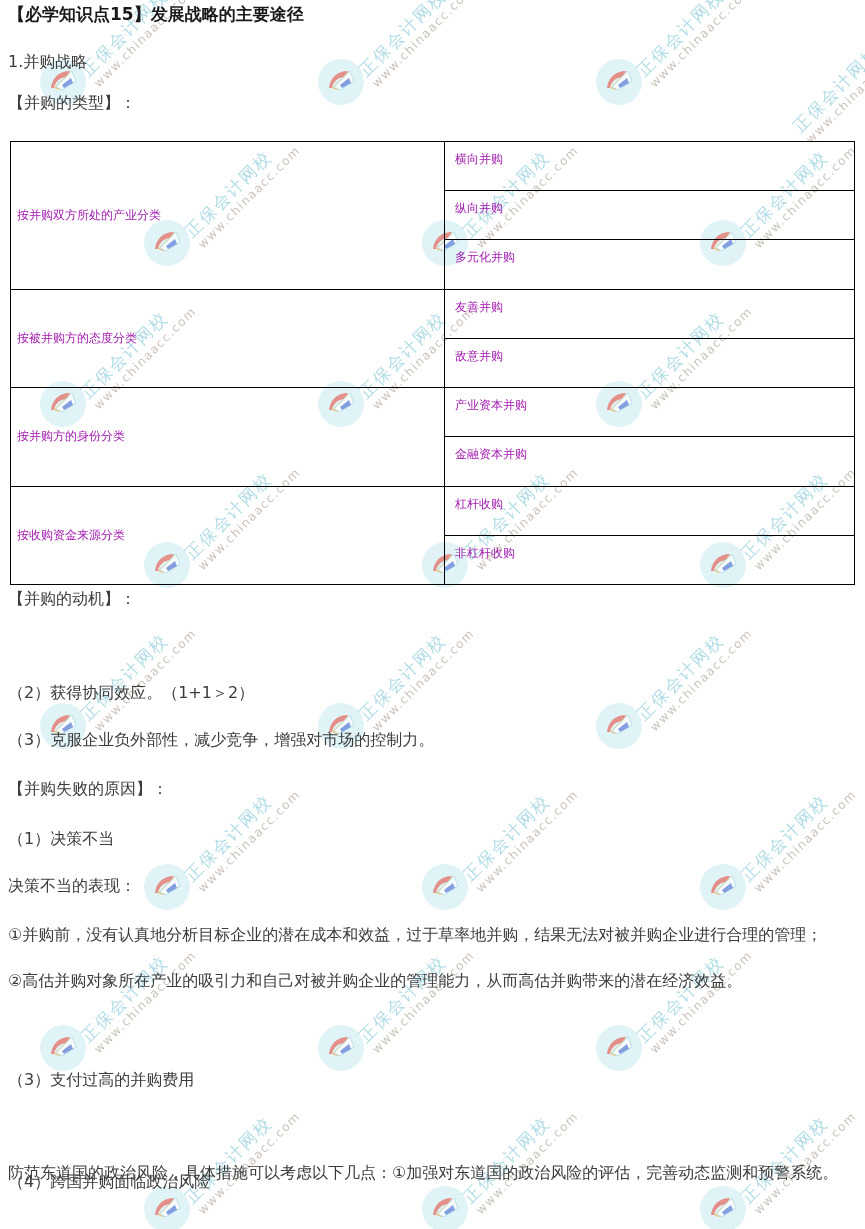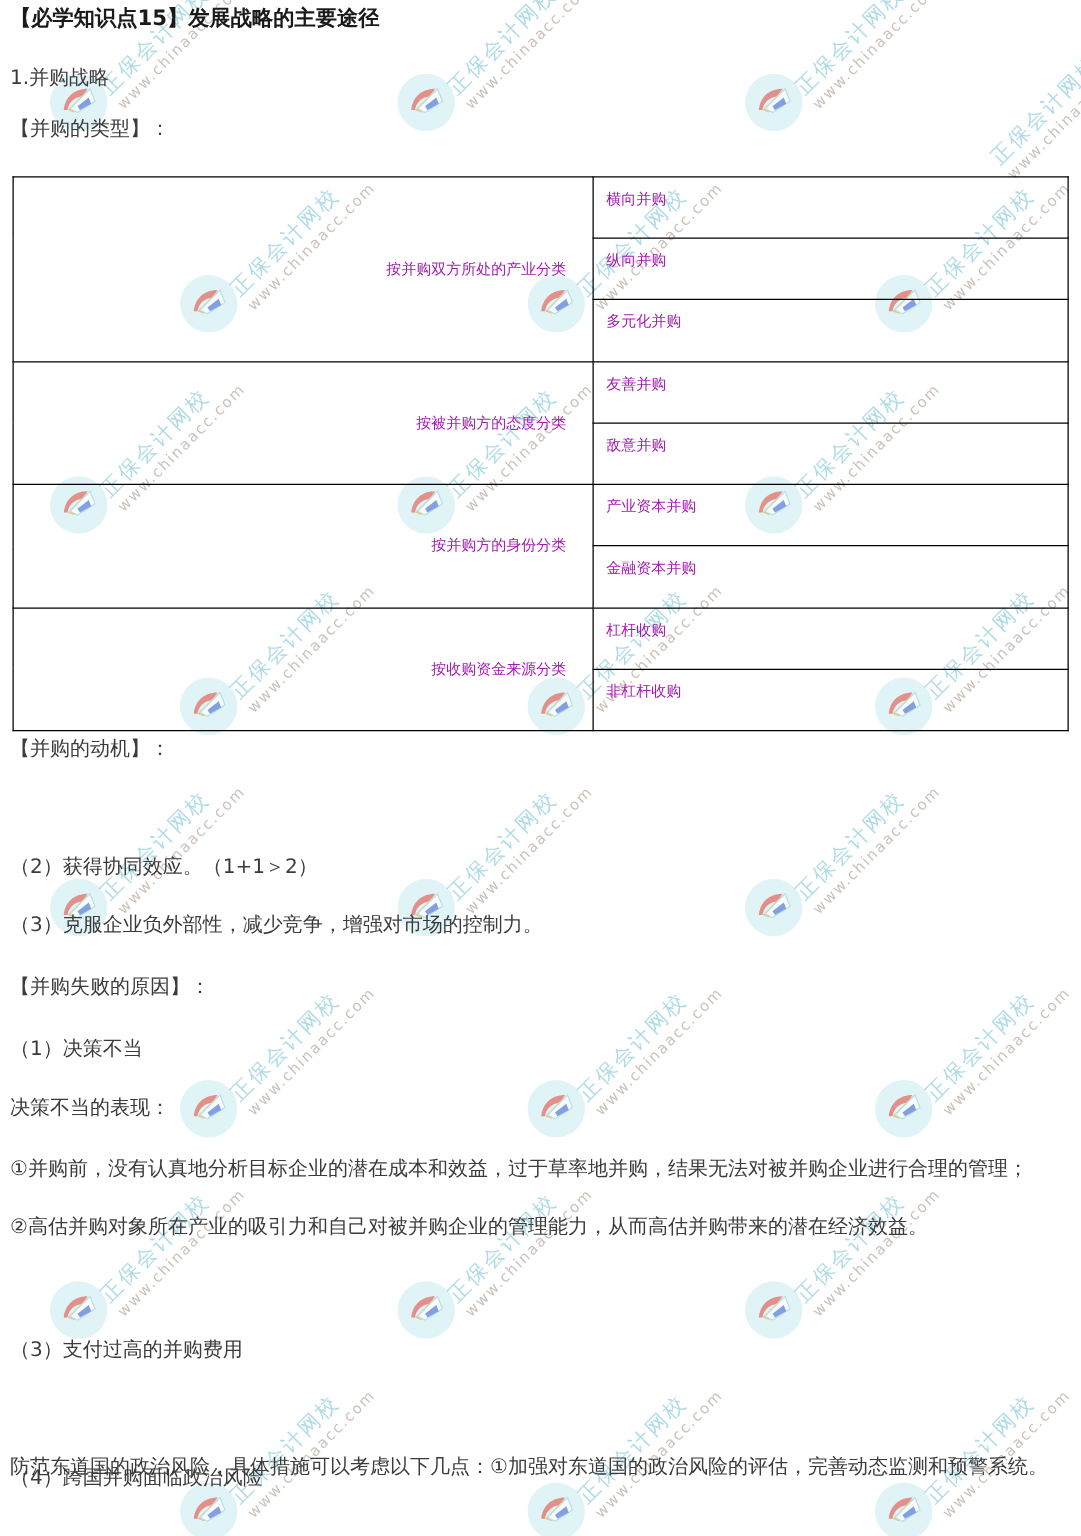--- a/index.html
+++ b/index.html
@@ -28,21 +28,21 @@
   
   table.types{
     position:absolute;left:10px;top:141px;width:845px;height:444px;
     border-collapse:collapse;table-layout:fixed;
   }
   table.types td{
     border:1px solid #000;
     font-size:12px;color:#a21caf;
     background:transparent;
   }
-  td.cat{vertical-align:middle;padding:4px 21px;width:421px;text-align:right;}
+  td.cat{vertical-align:middle;padding:4px 6px;width:421px;}
   td.typ{vertical-align:top;padding:9px 10px;}
 </style>
 </head>
 <body>
 
 <div class="page">
 
   <div class="wm-layer">
       <div class="wm-circle" style="left: 40px; top: 59px;"><svg width="46" height="46" viewBox="0 0 46 46" xmlns="http://www.w3.org/2000/svg">
           <circle cx="23" cy="23" r="23" fill="#dbf2f6"></circle>

